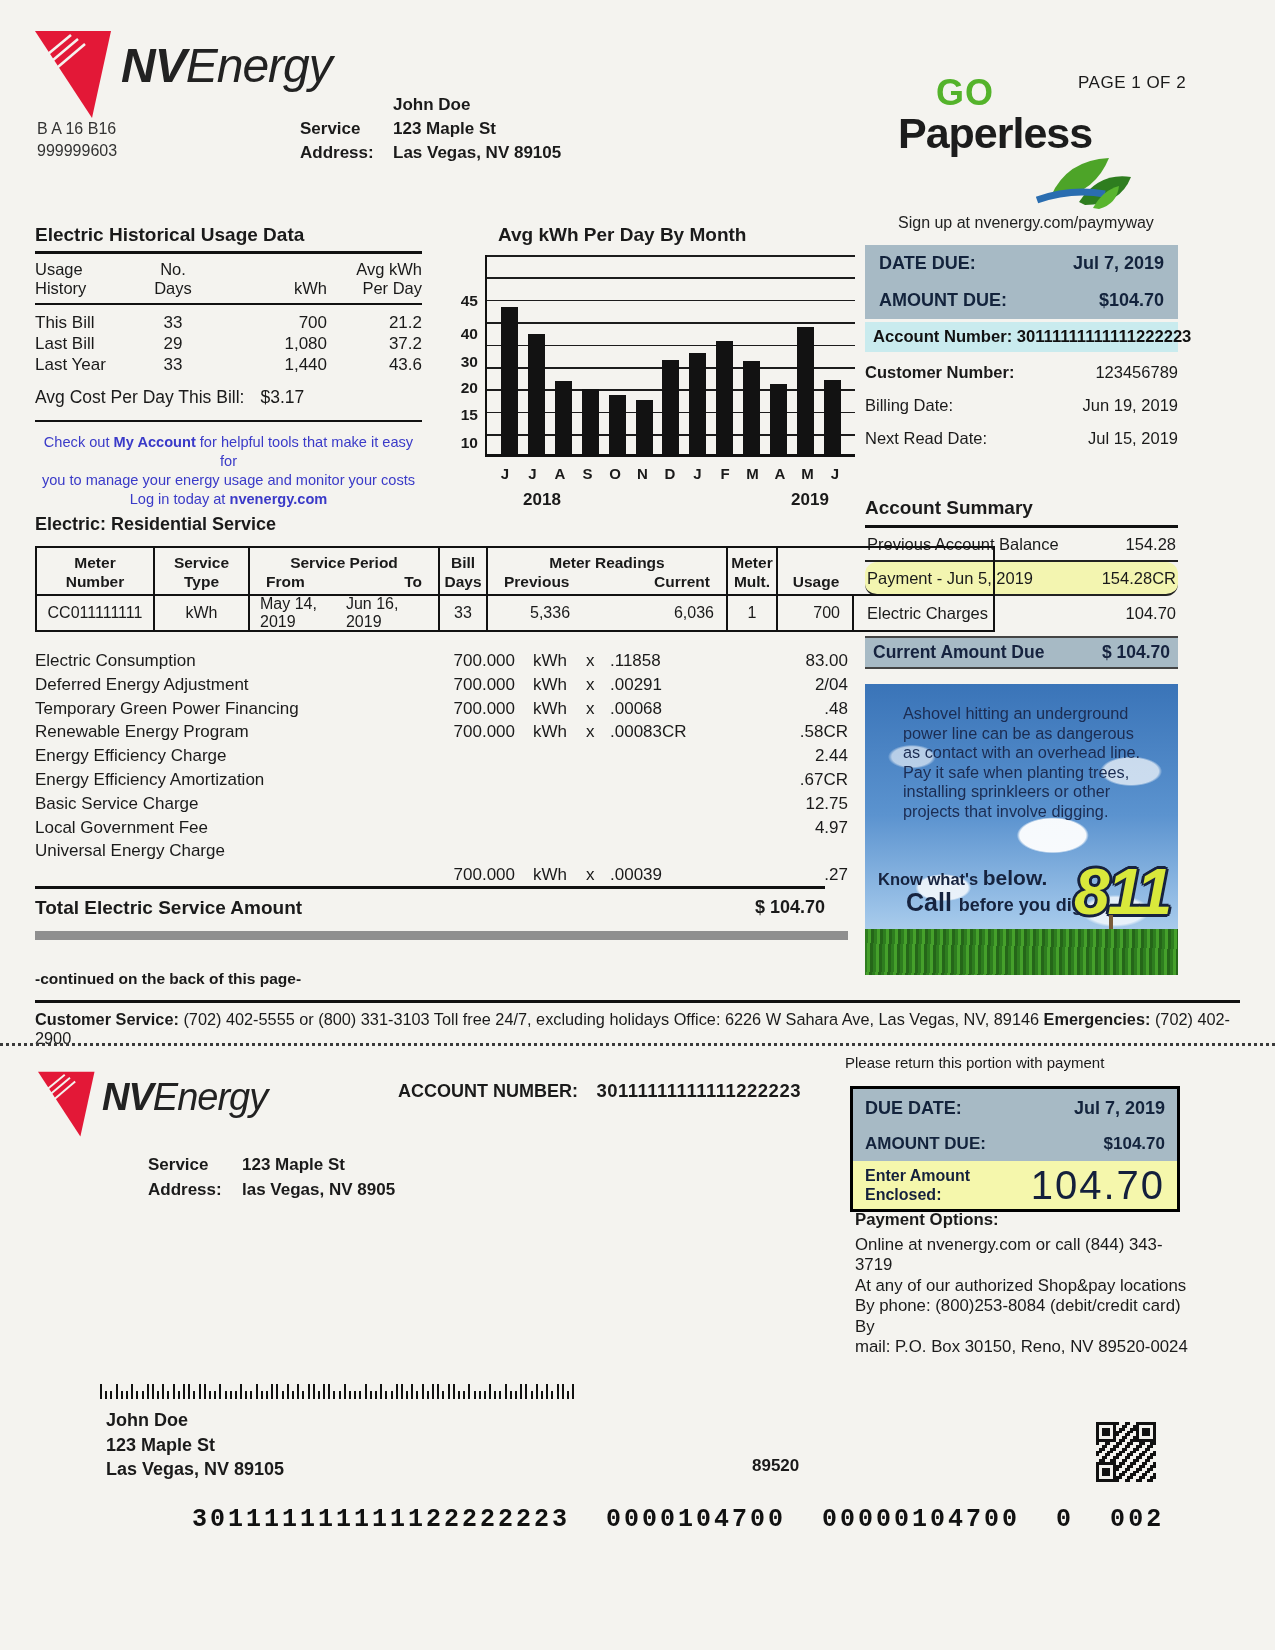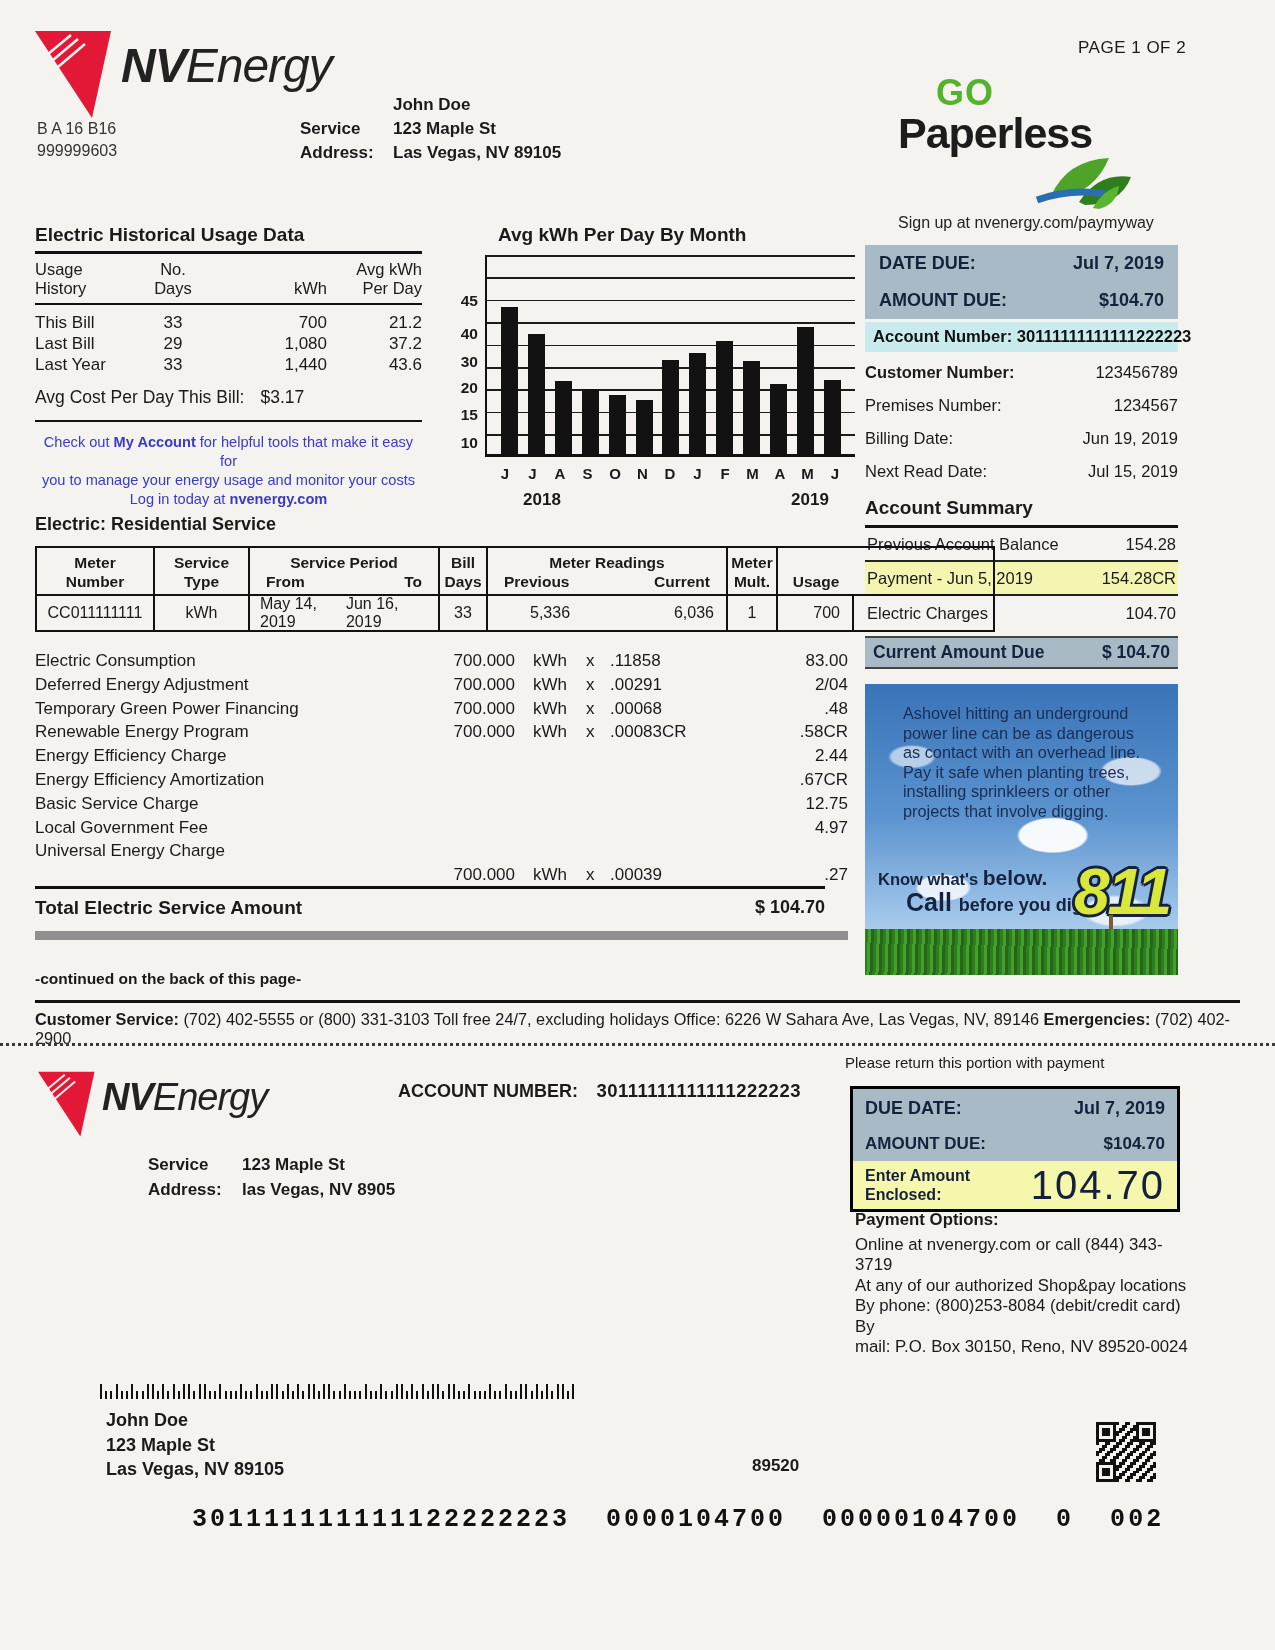--- a/index.html
+++ b/index.html
@@ -16,21 +16,21 @@
   
   .nvlogo { display:flex; align-items:flex-start; }
   .nvtext { letter-spacing:-1px; color:#222; }
   .nv { font-weight:bold; font-style:italic; }
   .energy { font-style:italic; font-weight:normal; }
 
   
   .mailcode { font-size:16px; color:#333; line-height:22px; }
   .svc-labels div { font-weight:bold; font-size:17px; line-height:24px; }
   .svc-values div { font-weight:bold; font-size:17px; line-height:24px; }
-  .page-label { font-size:17px; letter-spacing:.5px; }
+  .page-label { font-size:17px; letter-spacing:.5px;margin-top:35px; }
   .go { color:#54b32b; font-size:36px; font-weight:bold; letter-spacing:1px; }
   .paperless { color:#1c1c1c; font-size:43px; font-weight:bold; letter-spacing:-1px; line-height:38px; }
   .signup { font-size:16px; color:#222; }
 
   
   .usage-block { width:387px; }
   .usage-title { font-size:19px; font-weight:bold; }
   .hr-thick { border-top:3px solid #111; margin-top:5px; }
   .hr-med { border-top:2px solid #111; }
   .ug { display:grid; grid-template-columns:100px 76px 116px 95px; }
@@ -58,21 +58,21 @@
   .xlabels span { width:20px; text-align:center; font-size:15px; font-weight:bold; }
   .year { position:absolute; top:266px; width:60px; text-align:center; font-size:17px; font-weight:bold; }
 
   
   .duebox { width:313px; background:#a7bac5; color:#13233c; }
   .duerow { display:flex; justify-content:space-between; align-items:center; height:37px; padding:0 14px; font-size:18px; font-weight:bold; }
   .acct-strip { width:313px; background:#c9ebee; font-weight:bold; font-size:16.6px; padding:5px 8px; color:#111; white-space:nowrap; }
   .inforow { display:flex; justify-content:space-between; align-items:center; height:33px; font-size:16.5px; }
   .summary-title { font-size:19px; font-weight:bold; padding-bottom:6px; border-bottom:3px solid #111; }
   .sumrow { display:flex; justify-content:space-between; align-items:center; height:34px; font-size:16.5px; border-bottom:2px solid #222; padding:0 2px; }
-  .hl-yellow { background:#f3f5b0; }
+  .hl-yellow { background:#f3f5b0;border-radius:12px; }
   .curbar { display:flex; justify-content:space-between; align-items:center; height:33px; margin-top:6px;
             background:#a7bac5; border-top:2px solid #444; border-bottom:2px solid #444; padding:0 8px;
             font-size:17.5px; font-weight:bold; color:#16233f; }
 
   
   .ad {
     width:313px; height:291px; overflow:hidden;
     background:
       radial-gradient(60px 30px at 60% 52%, rgba(255,255,255,.95) 0 55%, transparent 60%),
       radial-gradient(45px 22px at 25% 70%, rgba(255,255,255,.8) 0 55%, transparent 62%),
@@ -290,24 +290,20 @@
     <div class="duerow">
         <span>AMOUNT DUE:</span>
         <span>$104.70</span>
       </div>
   </div>
   <div class="abs acct-strip" style="left:865px;top:322px"><span>Account Number:</span> <span>30111111111111222223</span></div>
   <div class="abs" style="left:865px;top:356px;width:313px" id="billing-rows">
     <div class="inforow">
         <span class="b">Customer Number:</span>
         <span>123456789</span>
-      </div>
-    <div class="inforow">
-        <span>Premises Number:</span>
-        <span>1234567</span>
       </div>
     <div class="inforow">
         <span>Billing Date:</span>
         <span>Jun 19, 2019</span>
       </div>
     <div class="inforow">
         <span>Next Read Date:</span>
         <span>Jul 15, 2019</span>
       </div>
   </div>

